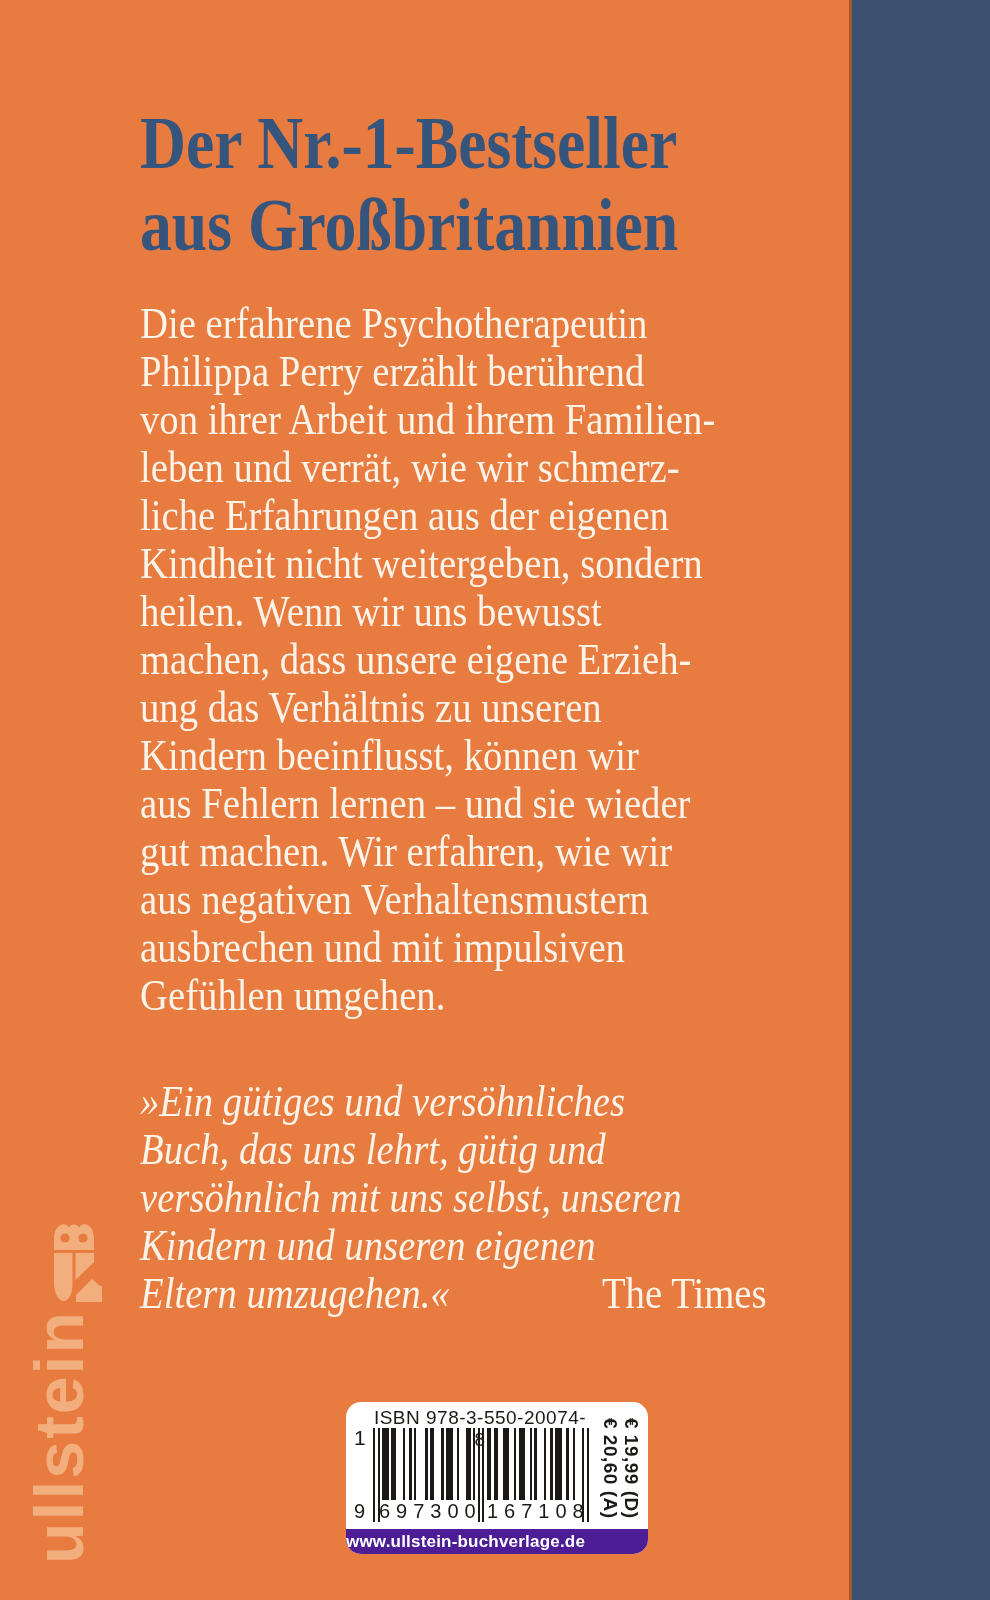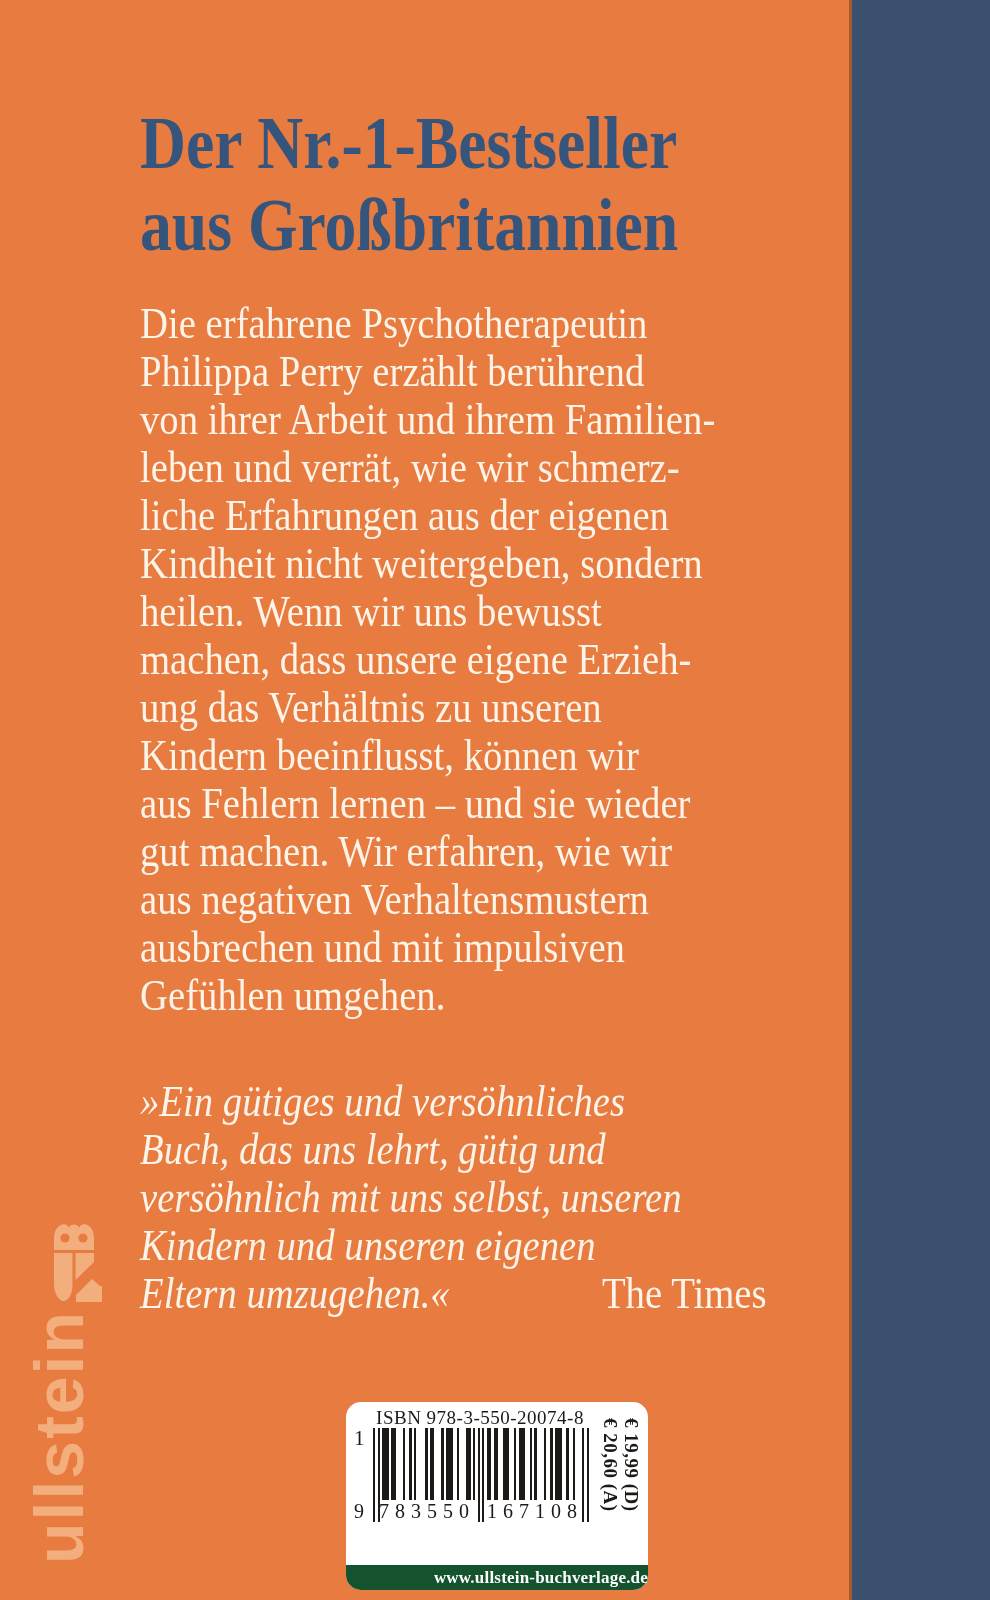--- a/index.html
+++ b/index.html
@@ -53,23 +53,23 @@
   .owl{position:absolute;left:46px;top:1222px;width:56px;height:84px;}
   .logo-text{
     position:absolute;left:14px;top:1304px;width:90px;height:260px;
     writing-mode:vertical-rl;transform:rotate(180deg);
     font-family:"Liberation Sans", sans-serif;font-weight:bold;
     font-size:68px;letter-spacing:2px;color:var(--peach);
     text-align:left;line-height:90px;
   }
   
   .label{
-    position:absolute;left:346px;top:1402px;width:302px;height:188px;
+    position:absolute;left:346px;top:1402px;width:302px;height:152px;
     background:var(--label-bg);border-radius:15px;
-    font-family:Liberation Serif, serif;color:var(--ink);
+    font-family:Liberation Sans, sans-serif;color:var(--ink);
   }
   .isbn{
     position:absolute;left:24px;top:5px;width:220px;
     text-align:center;font-size:19px;letter-spacing:0.5px;font-weight:normal;
   }
   .left-indicator{
     position:absolute;left:8px;top:24px;font-size:21px;
   }
   .bars{
     position:absolute;left:27px;top:26px;width:216px;height:94px;
@@ -87,23 +87,23 @@
   .ean-group.right{left:114px;}
   .prices{
     position:absolute;right:6px;top:16px;height:110px;
     writing-mode:vertical-rl;
     font-weight:bold;font-size:19px;line-height:21px;
     letter-spacing:0.5px;color:var(--ink);
   }
   .prices span{display:block;}
   .webbar{
     position:absolute;left:0;right:0;bottom:0;height:25px;
-    background:#14532d;border-radius:0 0 15px 15px;
+    background:#4c1d95;border-radius:0 0 15px 15px;
     color:#fff;font-weight:bold;font-size:17px;line-height:25px;
-    text-align:right;letter-spacing:0.2px;
+    text-align:left;letter-spacing:0.2px;
   }
 </style>
 </head>
 <body>
 
 <div class="stripe"></div>
 <div class="stripe-seam"></div>
 
 <div class="headline">Der Nr.-1-Bestseller
 aus Großbritannien</div>
@@ -143,21 +143,21 @@
   <path fill="#f2ae7d" d="M29.5 31 L48 31 L48 40 L29.5 58 Z"></path>
   <path fill="#f2ae7d" d="M30 73 L46 57 L54 64 L56 64 L56 80 L30 80 Z"></path>
 </svg>
 <div class="logo-text">ullstein</div>
 
 <div class="label">
   <div class="isbn">ISBN 978-3-550-20074-8</div>
   <div class="left-indicator">1</div>
   <div class="bars">
     <span class="ean-digit-first">9</span>
-    <span class="ean-group left">783550</span>
+    <span class="ean-group left">697300</span>
     <span class="ean-group right">167108</span>
   <div class="bar tall" style="left: 0px; width: 2.32368px;"></div>
       <div class="bar tall" style="left: 4.54737px; width: 2.32368px;"></div>
       <div class="bar" style="left: 9.09474px; width: 2.32368px;"></div>
       <div class="bar" style="left: 11.3684px; width: 2.32368px;"></div>
       <div class="bar" style="left: 13.6421px; width: 2.32368px;"></div>
       <div class="bar" style="left: 18.1895px; width: 2.32368px;"></div>
       <div class="bar" style="left: 20.4632px; width: 2.32368px;"></div>
       <div class="bar" style="left: 29.5579px; width: 2.32368px;"></div>
       <div class="bar" style="left: 36.3789px; width: 2.32368px;"></div>

